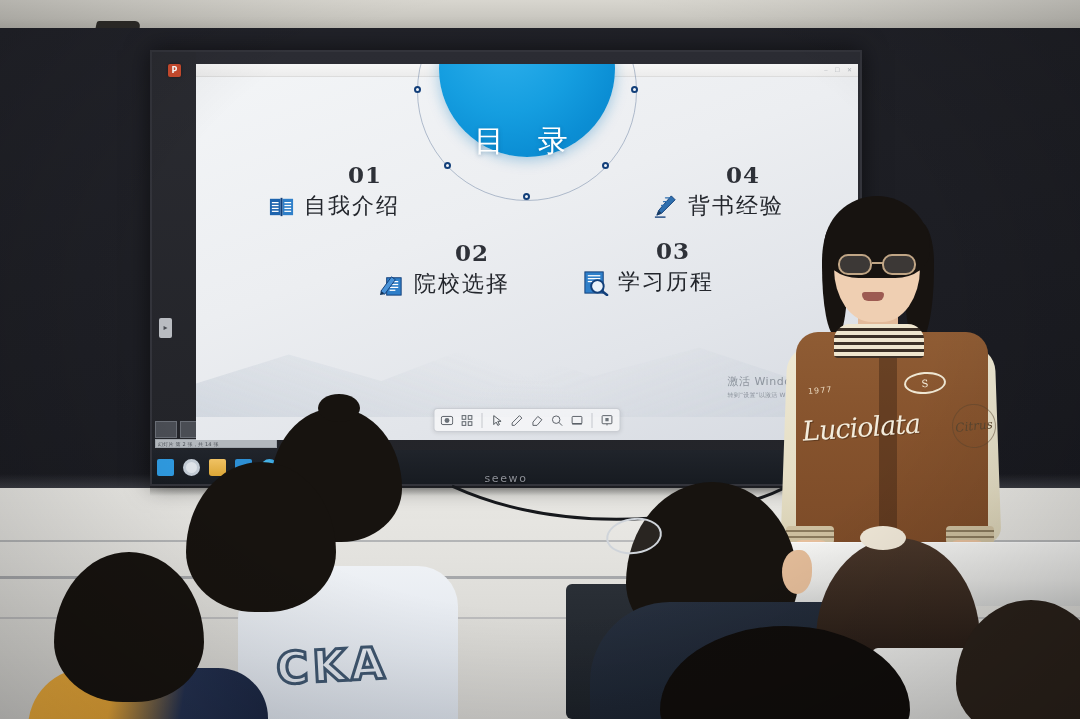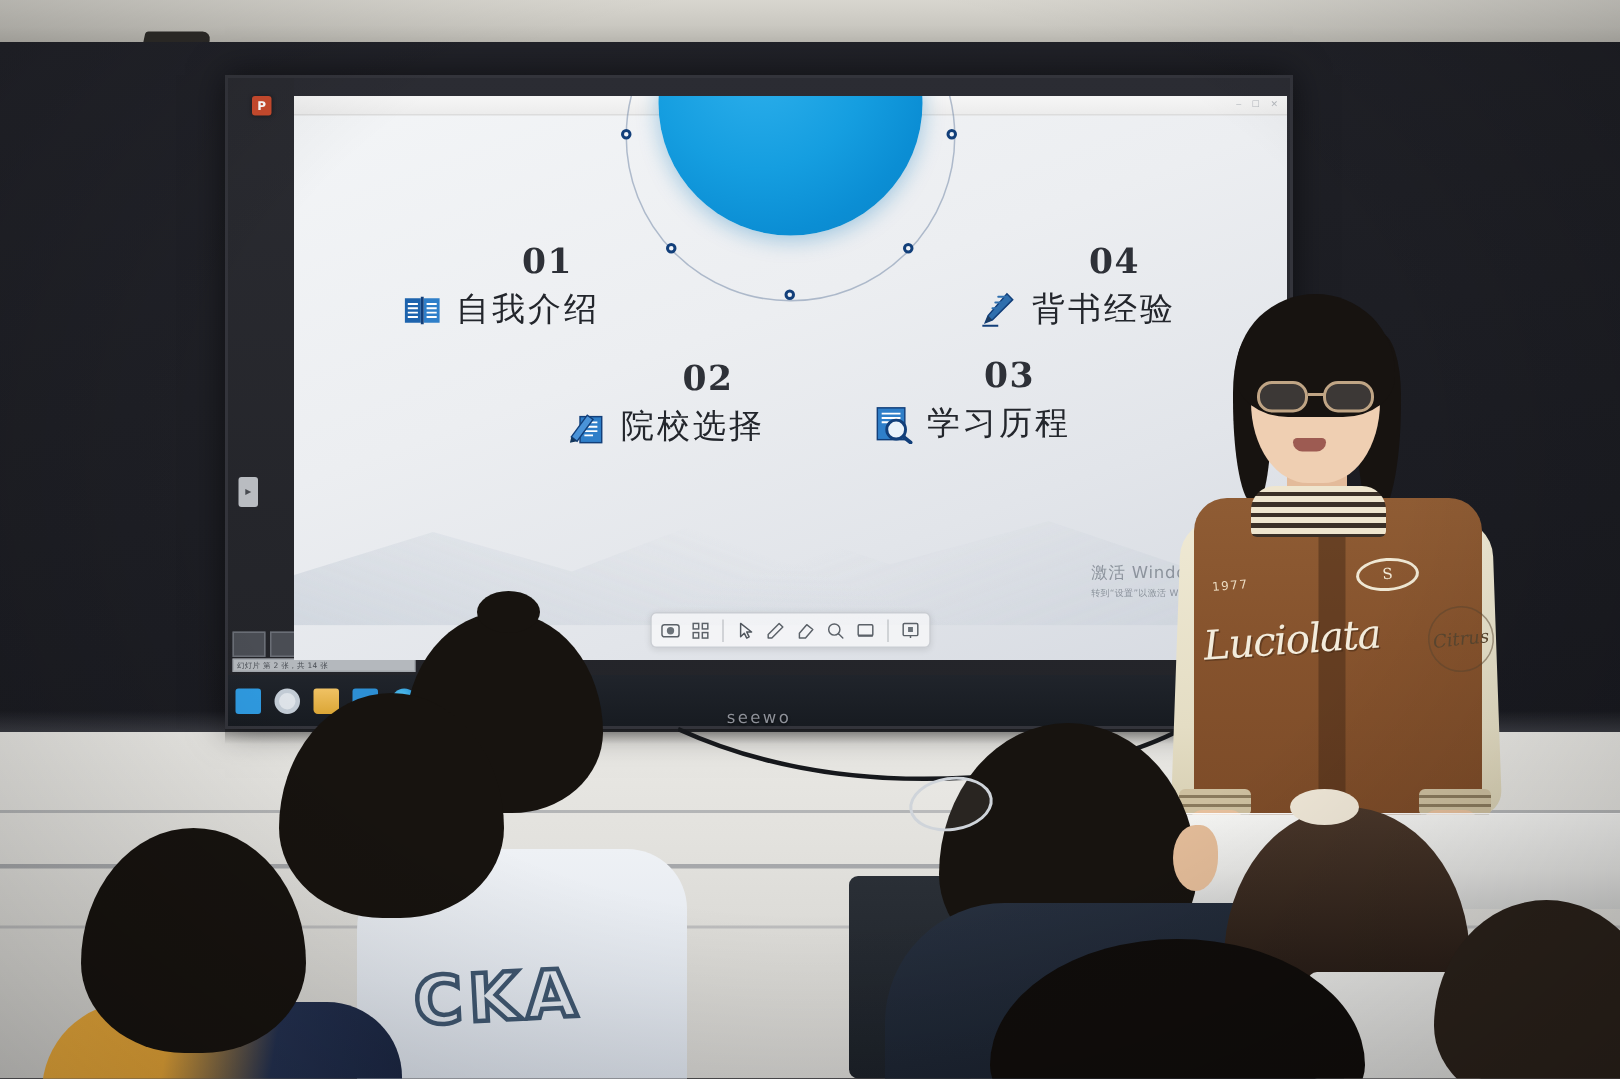--- a/index.html
+++ b/index.html
@@ -438,20 +438,21 @@
 
         <div class="orbit">
           <div class="dot" style="left:-4px; top:104px;"></div>
           <div class="dot" style="left:213px; top:104px;"></div>
           <div class="dot" style="left:26px; top:180px;"></div>
           <div class="dot" style="left:184px; top:180px;"></div>
           <div class="dot" style="left:105px; top:211px;"></div>
         </div>
 
         <div class="hero-circle"></div>
+        <div class="hero-title">目  录</div>
 
         <div class="toc-item item-01">
           <div class="toc-num">01</div>
           <div class="toc-row">
             <span class="toc-icon">
               <svg viewBox="0 0 28 28" width="27" height="27">
                 <path d="M2 6 H13 V23 H2 Z" fill="#1d63ad"></path>
                 <path d="M15 6 H26 V23 H15 Z" fill="#2f7fc9"></path>
                 <path d="M13 5 L15 5 L15 24 L13 24 Z" fill="#123f7a"></path>
                 <g stroke="#ffffff" stroke-width="1.3">

